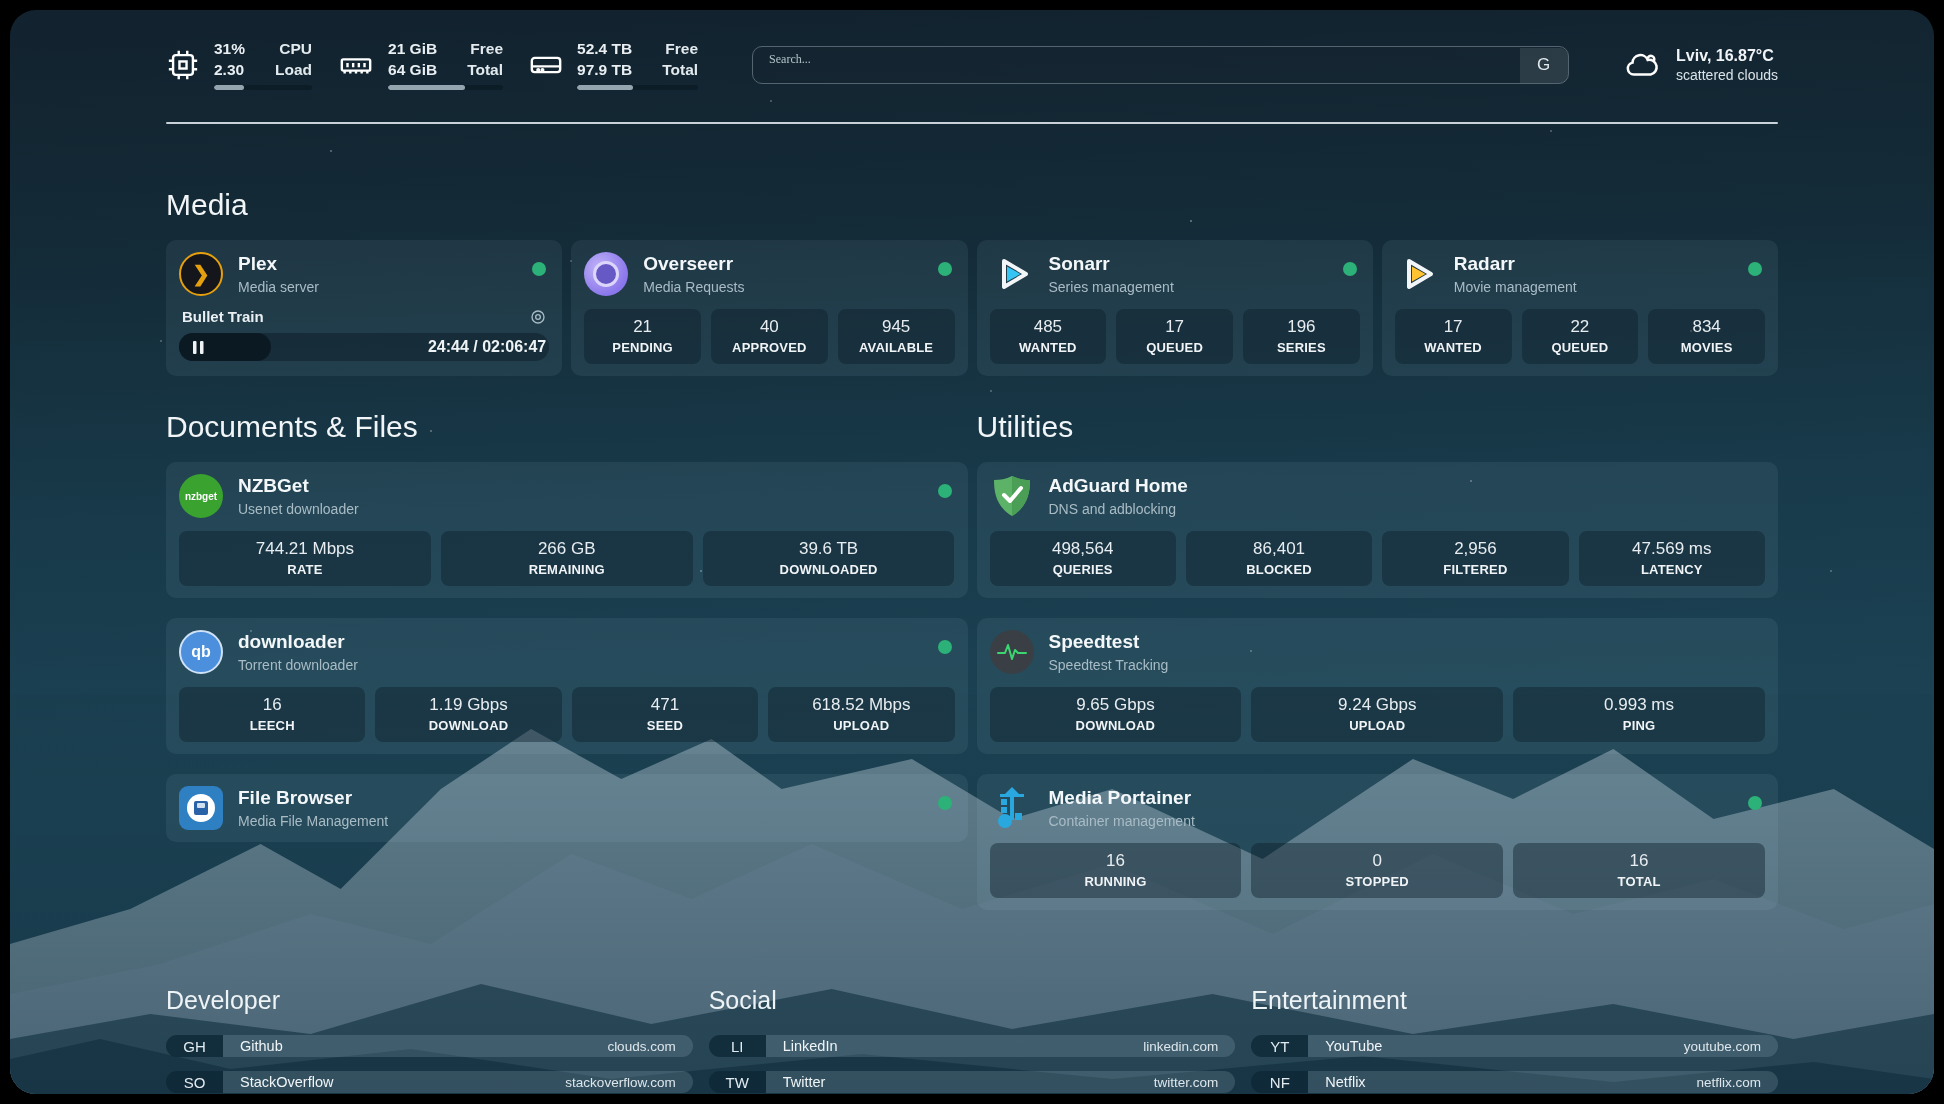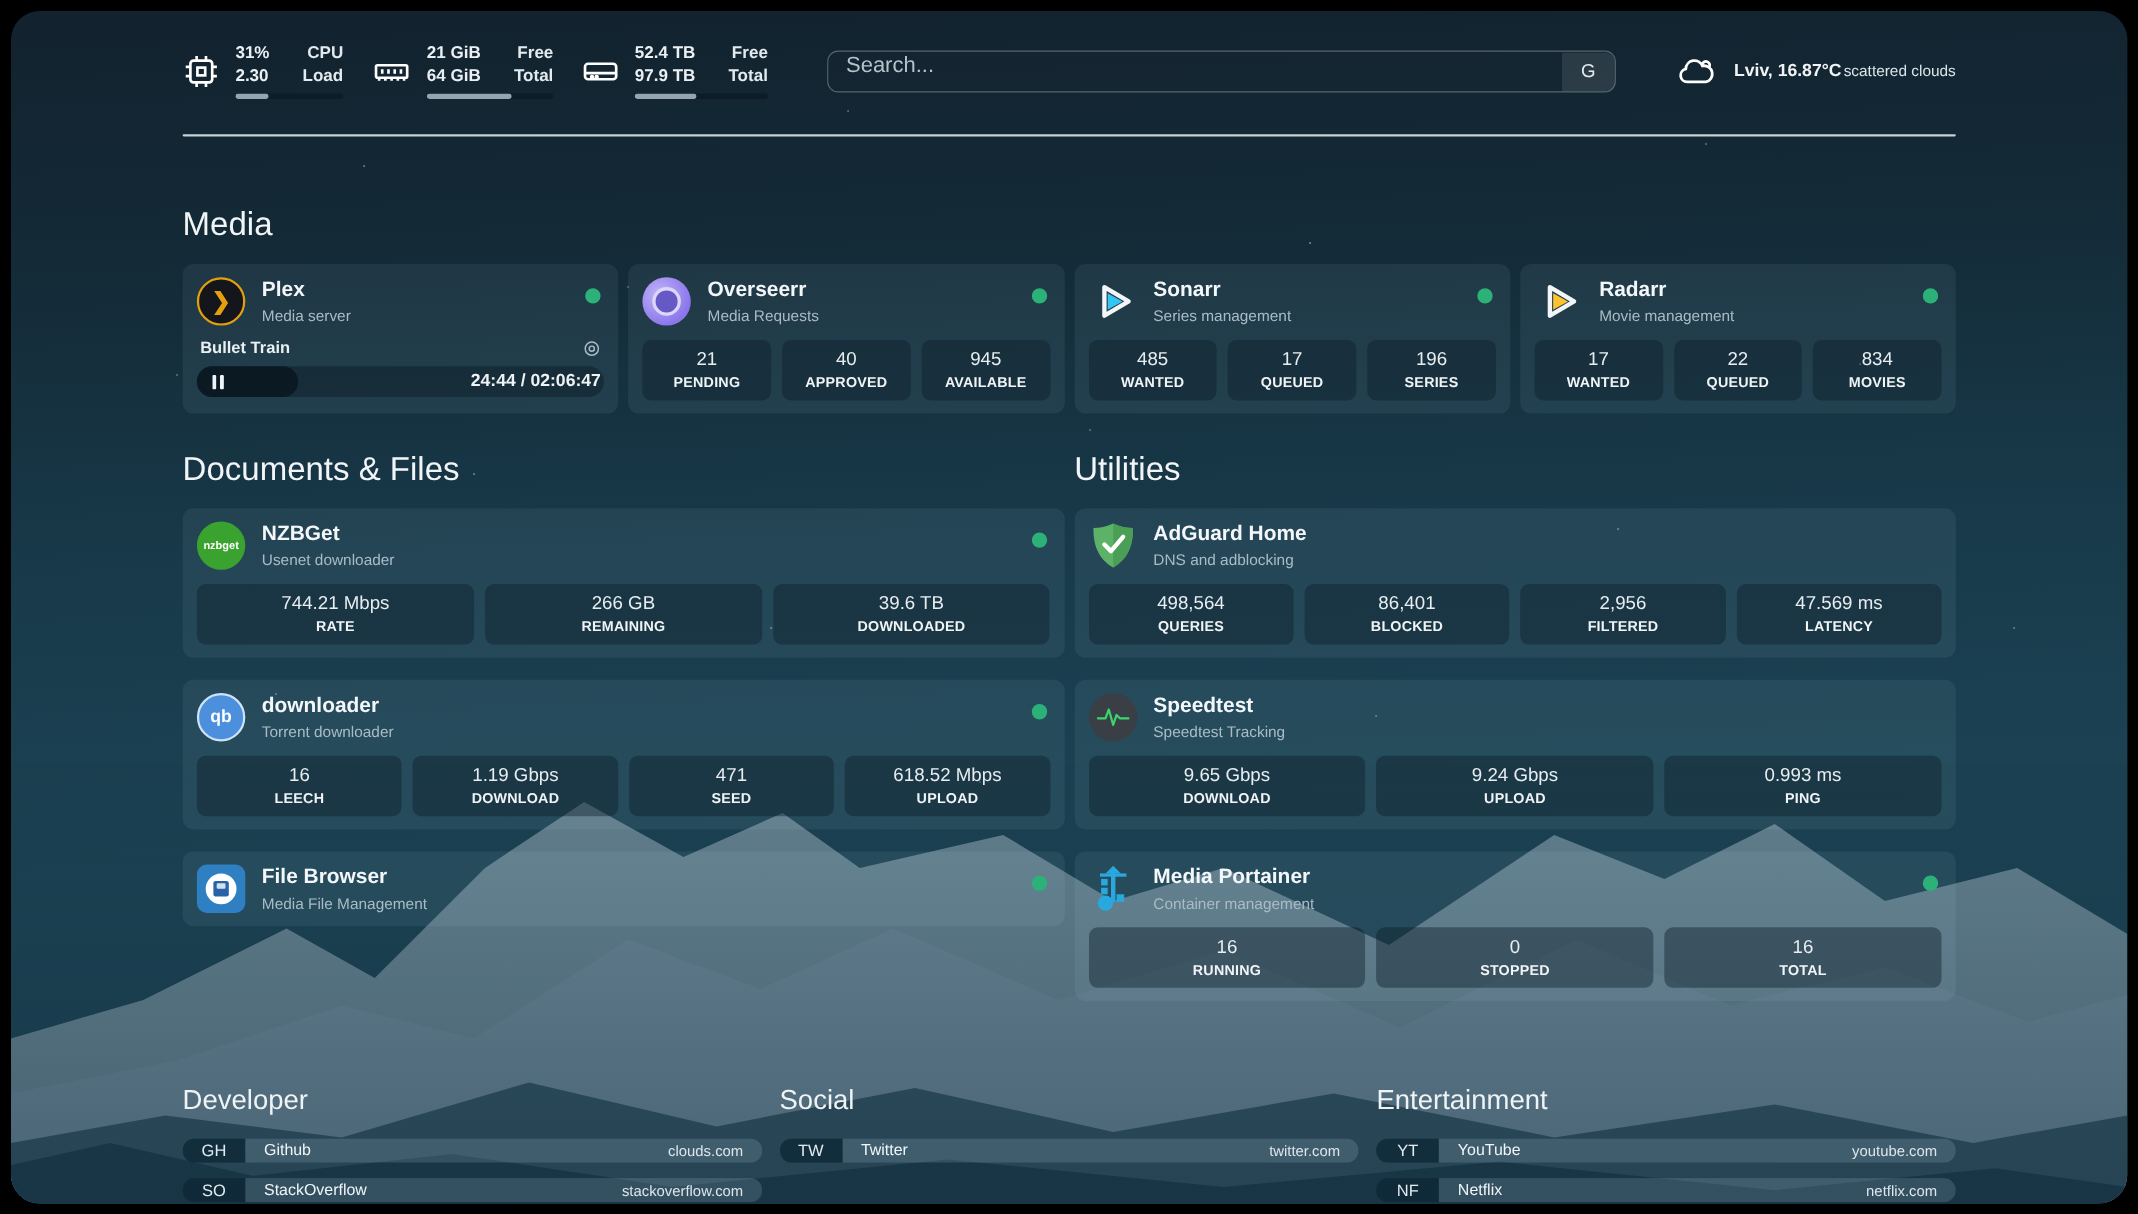--- a/index.html
+++ b/index.html
@@ -24,26 +24,26 @@
   .topbar { display:flex; align-items:center; }
   .res { display:flex; align-items:center; gap:14px; margin-right:26px; }
   .res svg { display:block; }
   .res-body { display:flex; flex-direction:column; gap:6px; }
   .res-grid { display:grid; grid-template-columns:auto auto; column-gap:30px; row-gap:3px; font-size:15.5px; font-weight:600; color:#e9eff2; }
   .res-grid .lbl { text-align:right; color:#e2eaee; }
   .bar { height:5px; border-radius:3px; background:rgba(9,24,34,.65); overflow:hidden; }
   .bar > div { height:100%; border-radius:3px; background:#94a5af; }
   .search-wrap { flex:1; margin:0 52px 0 28px; position:relative; }
   .search-input { width:100%; height:38px; background:rgba(22,38,50,.55); border:1.5px solid #55656f; border-radius:10px;
-    color:#dce5ea; font-size:20px; padding:0 58px 12px 16px; outline:none; font-family:Liberation Sans, sans-serif; }
+    color:#dce5ea; font-size:12px; padding:0 58px 12px 16px; outline:none; font-family:Liberation Serif, serif; }
   .search-input::placeholder { color:#b6c3cb; }
   .search-btn { position:absolute; right:1.5px; top:1.5px; width:48px; height:35px; background:rgba(255,255,255,.10);
     border:none; border-radius:0 8px 8px 0; color:#e4ebef; font-size:17px; font-weight:500; cursor:pointer; }
   .weather { display:flex; align-items:center; gap:13px; }
-  .weather-txt { display:flex; gap:2px; }
+  .weather-txt { display:flex; flex-direction:column; gap:2px; }
   .weather-loc { font-size:16px; font-weight:600; color:#f0f4f6; }
   .weather-cond { font-size:14px; color:#dbe4e9; }
   .divider { margin-top:32px; height:2px; background:rgba(233,240,244,.85); border-radius:1px; }
 
   
   .section-title { font-size:30px; font-weight:500; color:#f1f5f7; }
   .media-section { margin-top:64px; }
   .cards4 { display:grid; grid-template-columns:repeat(4,1fr); gap:9px; margin-top:18px; }
   .columns { display:grid; grid-template-columns:1fr 1fr; gap:9px; margin-top:26px; }
   .col-titles { display:grid; grid-template-columns:1fr 1fr; gap:9px; margin-top:34px; }
@@ -504,20 +504,27 @@
             <span class="bm-name">StackOverflow</span>
             <span class="bm-url">stackoverflow.com</span>
           </div>
         </div>
 
       </div>
 
       <div>
         <div class="bm-title">Social</div>
         <div class="bm-row">
+          <div class="bm-abbr">LI</div>
+          <div class="bm-main">
+            <span class="bm-name">LinkedIn</span>
+            <span class="bm-url">linkedin.com</span>
+          </div>
+        </div>
+        <div class="bm-row">
           <div class="bm-abbr">TW</div>
           <div class="bm-main">
             <span class="bm-name">Twitter</span>
             <span class="bm-url">twitter.com</span>
           </div>
         </div>
       </div>
 
       <div>
         <div class="bm-title">Entertainment</div>

